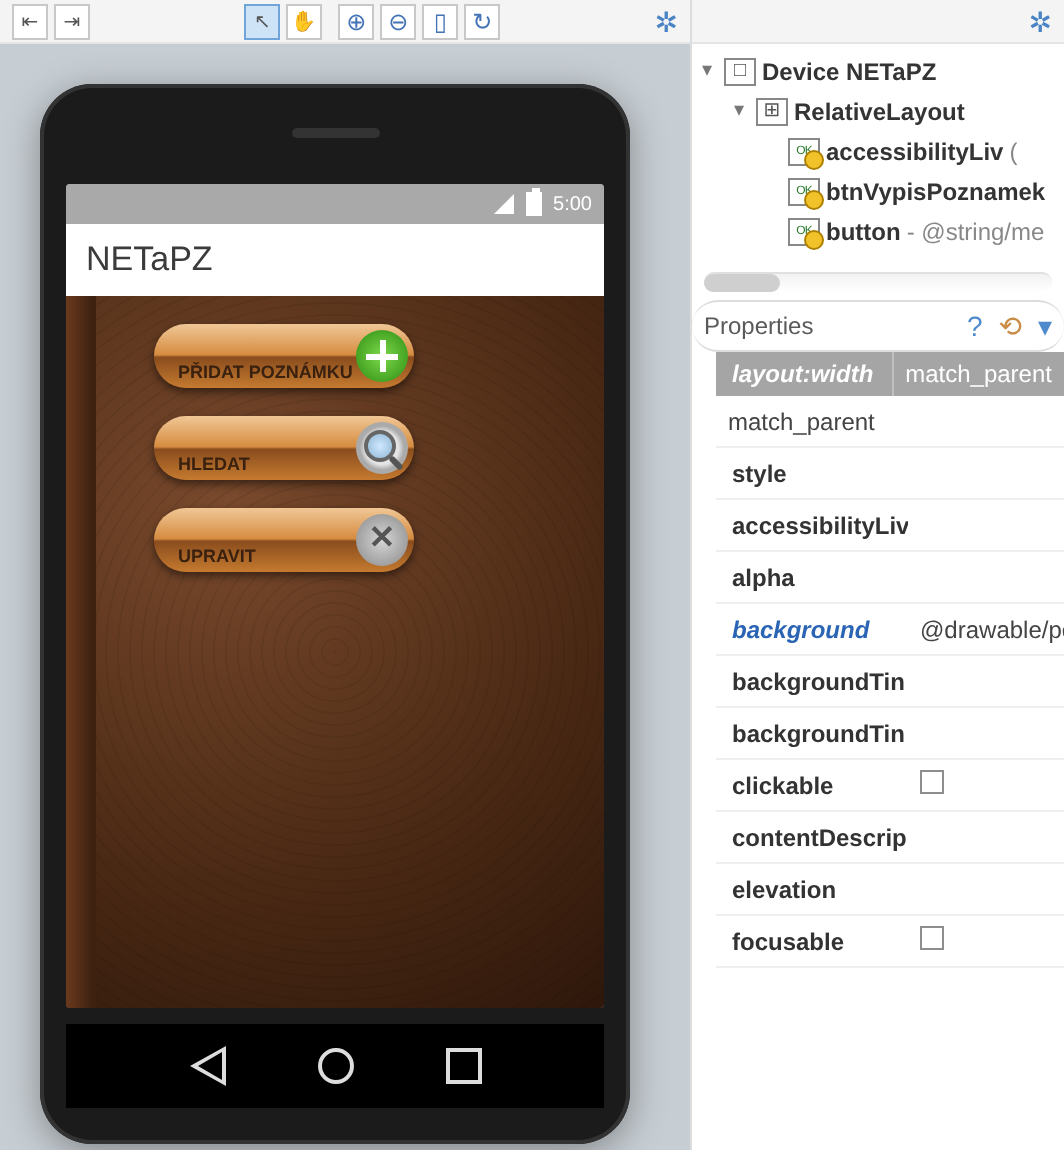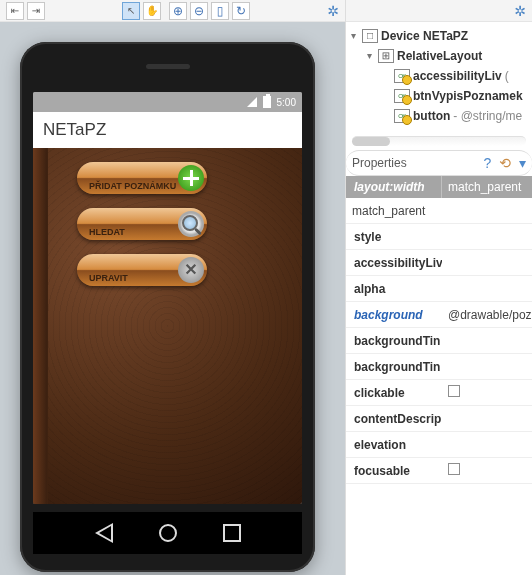--- a/index.html
+++ b/index.html
@@ -56,21 +56,21 @@
   .tic.ok::before { content: "OK"; font-size: 6px; color: #2a7a2a; letter-spacing: -.5px; }
   .tlabel { font-weight: bold; }
   .tsub { color: #888; font-weight: normal; }
   .scroll-hint { height: 10px; border-top: 1px solid #e0e0e0; background: linear-gradient(#f2f2f2,#fff); margin: 2px 6px 4px 6px; border-radius: 5px; position: relative; }
   .scroll-hint::after { content: ""; position: absolute; left: 0; top: 0; width: 38px; height: 100%; background: #cfcfcf; border-radius: 5px; }
   .props-header { height: 26px; border-top: 1px solid #ddd; border-bottom: 1px solid #ddd; display: flex; align-items: center; padding: 0 6px; justify-content: space-between; background: #fff; border-radius: 13px; }
   .props-header .title { color: #5a5a5a; }
   .ph-actions { display: flex; gap: 8px; }
   .ph-ic { color: #4f8acc; font-size: 14px; cursor: pointer; }
   .ph-ic.undo { color: #c98b45; }
-  .tbl { flex: 1; overflow: hidden; }
+  .tbl { flex: 1; overflow: hidden; padding-left: 12px; }
   .thead { display: flex; background: #a5a5a5; color: #fff; font-size: 12px; }
   .thead .c1 { width: 96px; padding: 4px 8px; border-right: 1px solid rgba(255,255,255,.3); font-style: italic; font-weight: bold; }
   .thead .c2 { flex: 1; padding: 4px 6px; }
   .tr { display: flex; border-bottom: 1px solid #eee; min-height: 26px; align-items: center; }
   .tr .c1 { width: 96px; padding: 3px 8px; color: #333; font-weight: bold; white-space: nowrap; overflow: hidden; }
   .tr .c1.link { color: #2a64b5; font-style: italic; }
   .tr .c2 { flex: 1; padding: 3px 6px; color: #444; white-space: nowrap; overflow: hidden; }
   .chk { width: 12px; height: 12px; border: 1px solid #8e8e8e; display: inline-block; background: #fff; }
 </style>
 </head>

